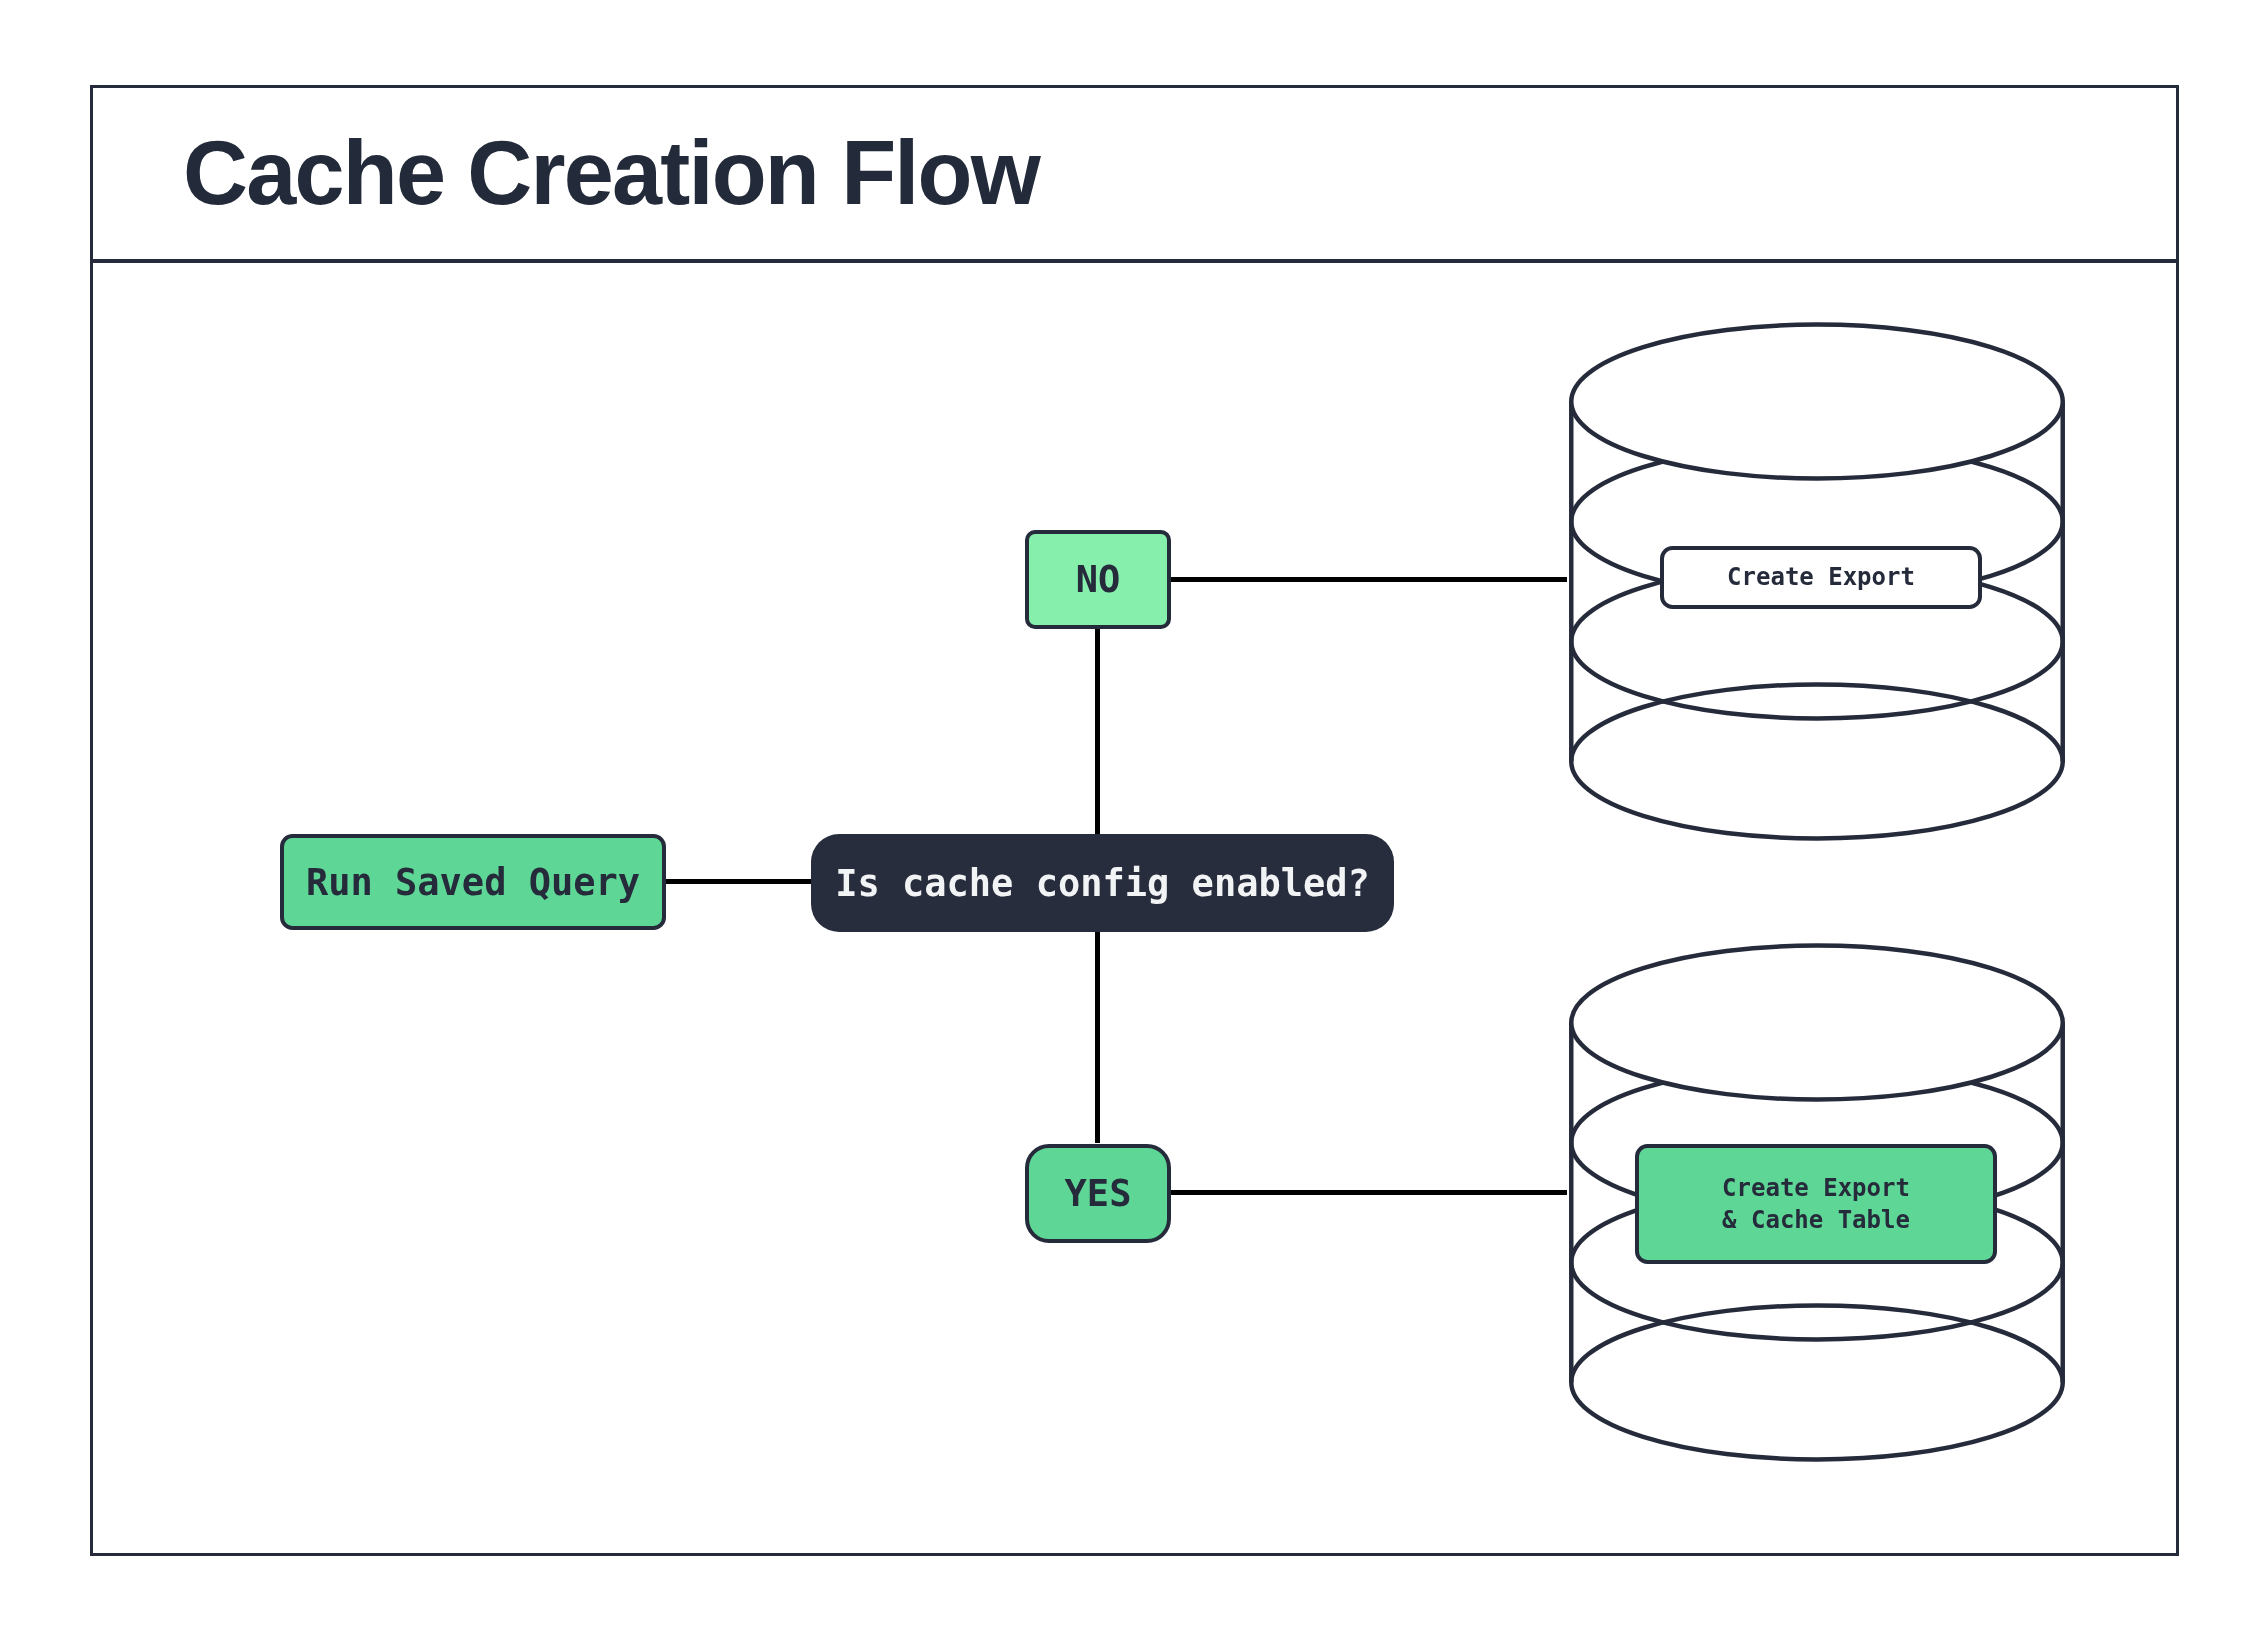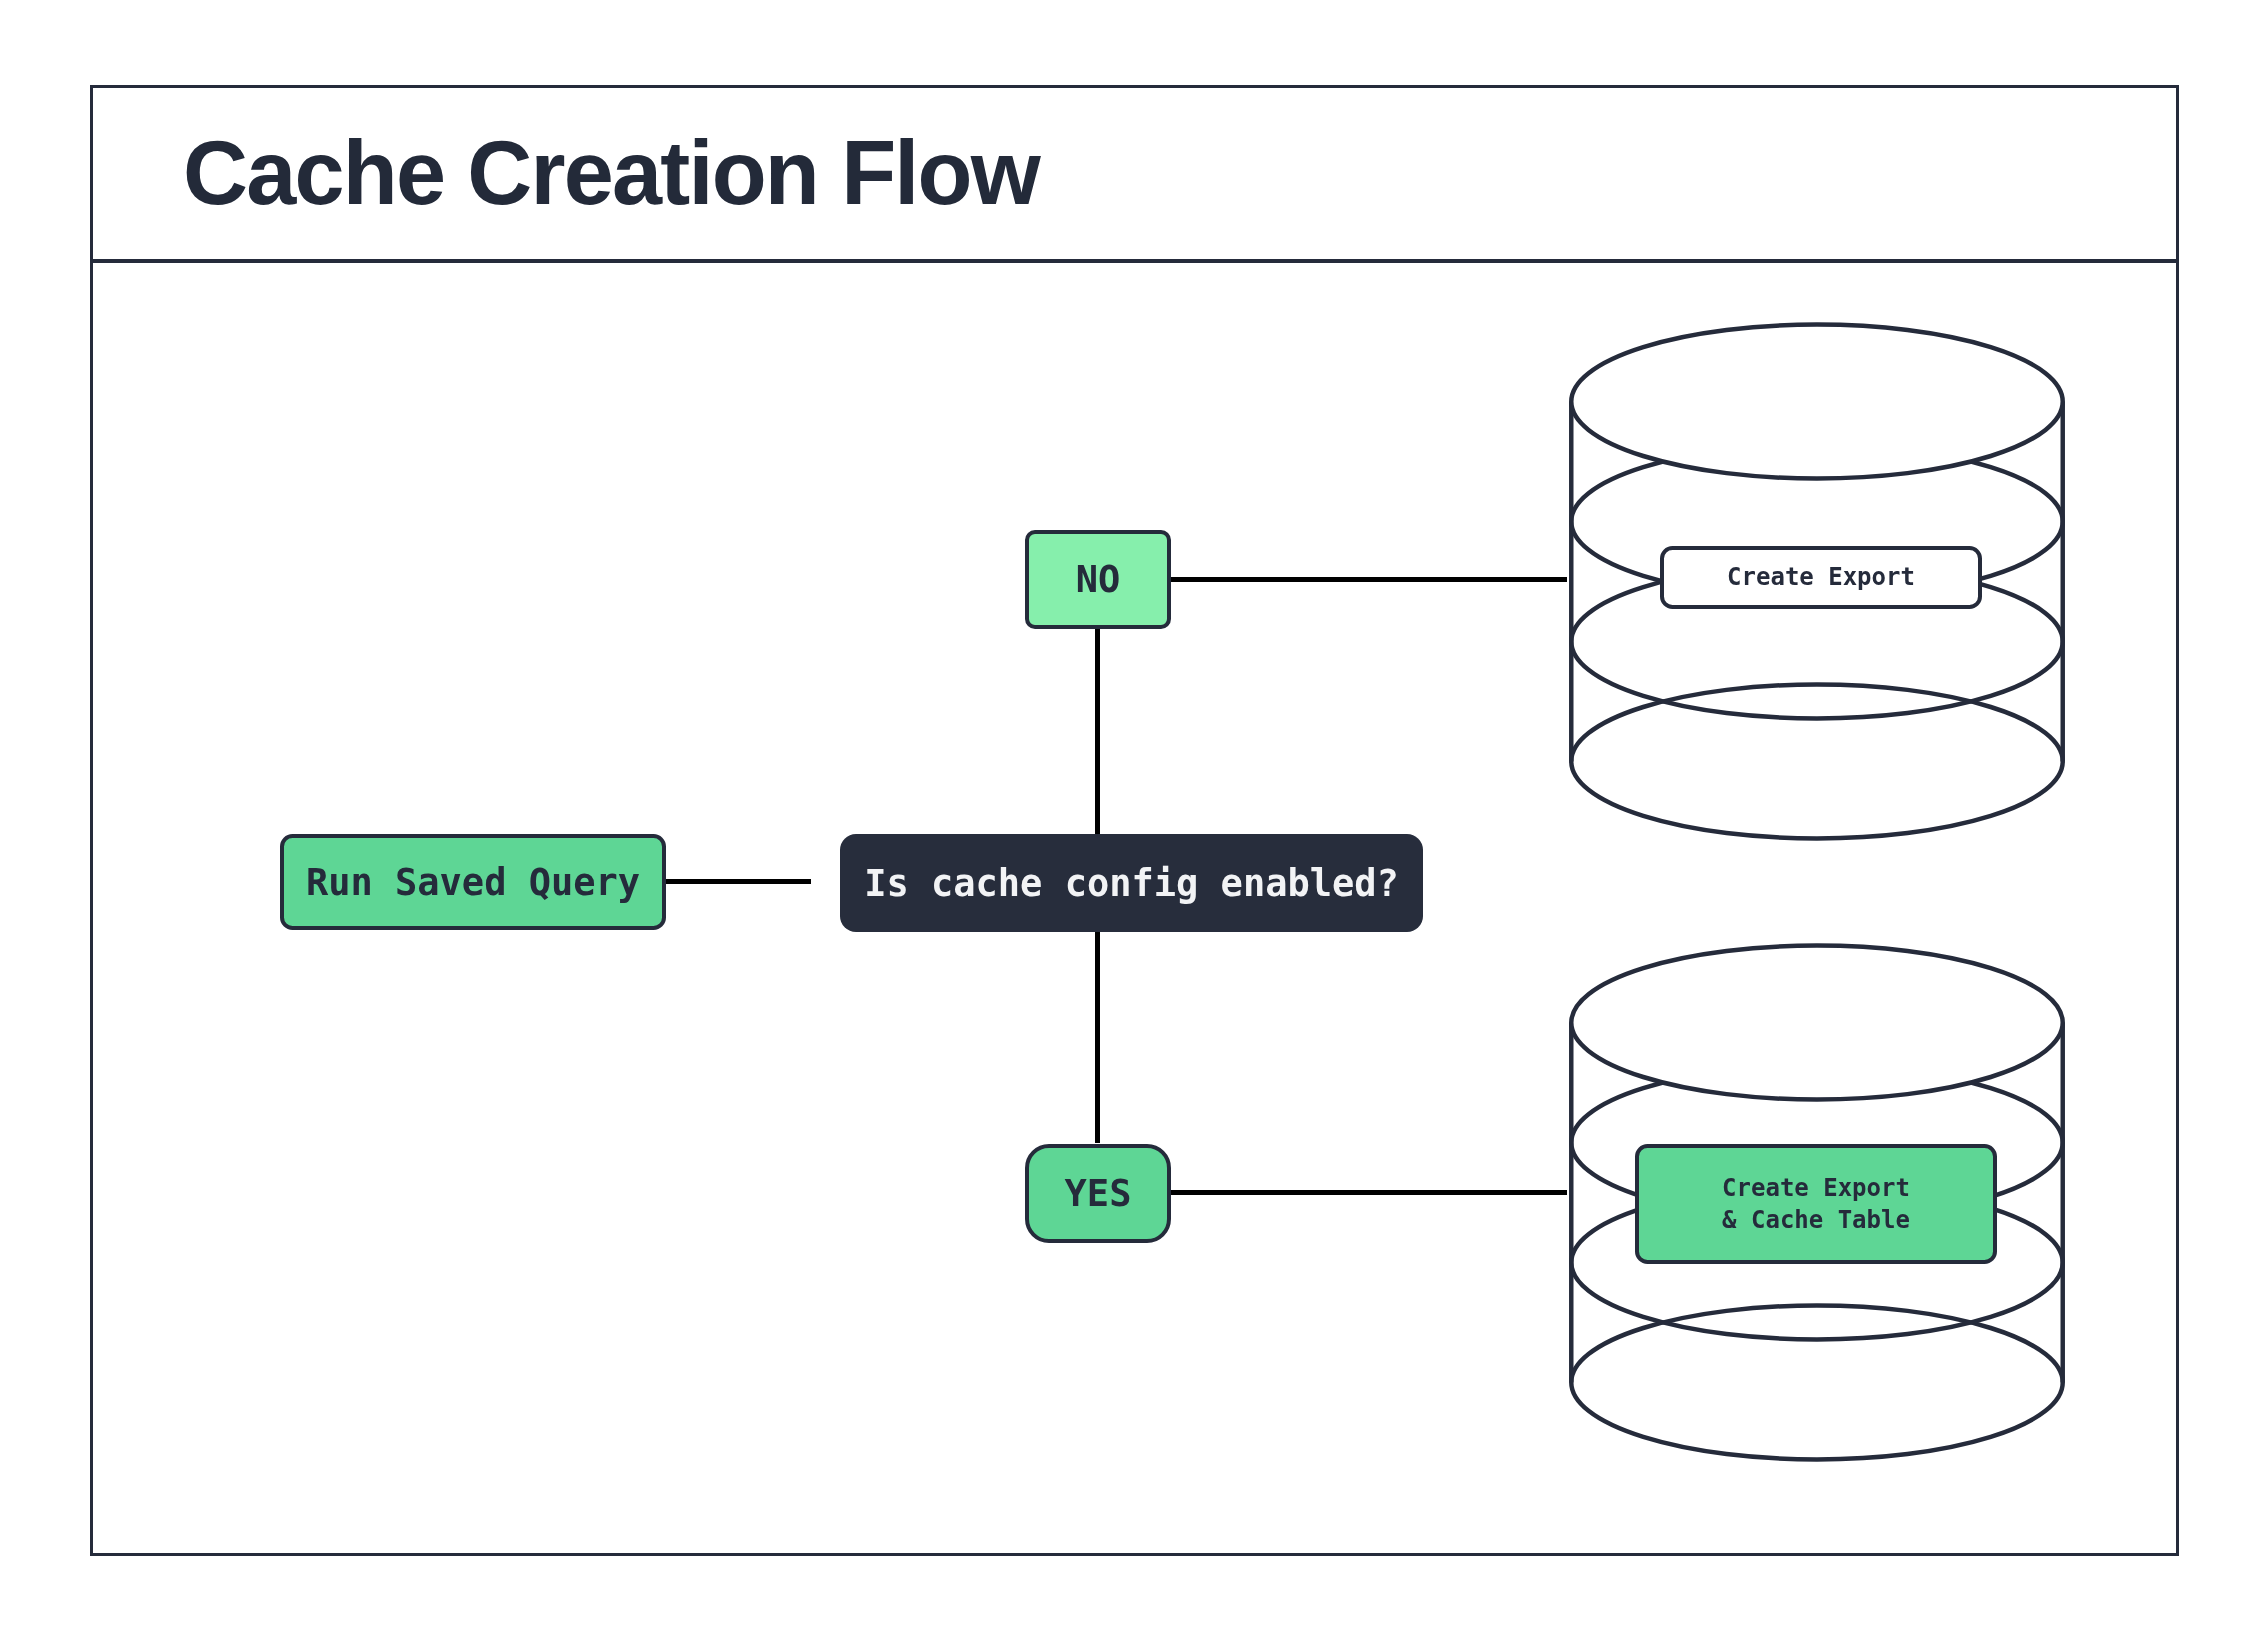--- a/index.html
+++ b/index.html
@@ -65,22 +65,21 @@
   .node.start {
     left: 280px; top: 834px; width: 386px; height: 96px;
     background: #5ED695;
     border: 4.5px solid #252B3B;
     border-radius: 12.5px;
   }
   .node.decision {
     left: 811px; top: 834px; width: 583px; height: 98px;
     background: #272D3C;
     color: #F2F3F5;
-    border-radius: 16px;
-    margin-left: 29px;
+    border-radius: 28px;
   }
   .node.no-box {
     left: 1025px; top: 530px; width: 146px; height: 99px;
     background: #86efac;
     border: 4.5px solid #252B3B;
     border-radius: 10px;
   }
   .node.yes-box {
     left: 1025px; top: 1144px; width: 146px; height: 99px;
     background: #5ED695;

